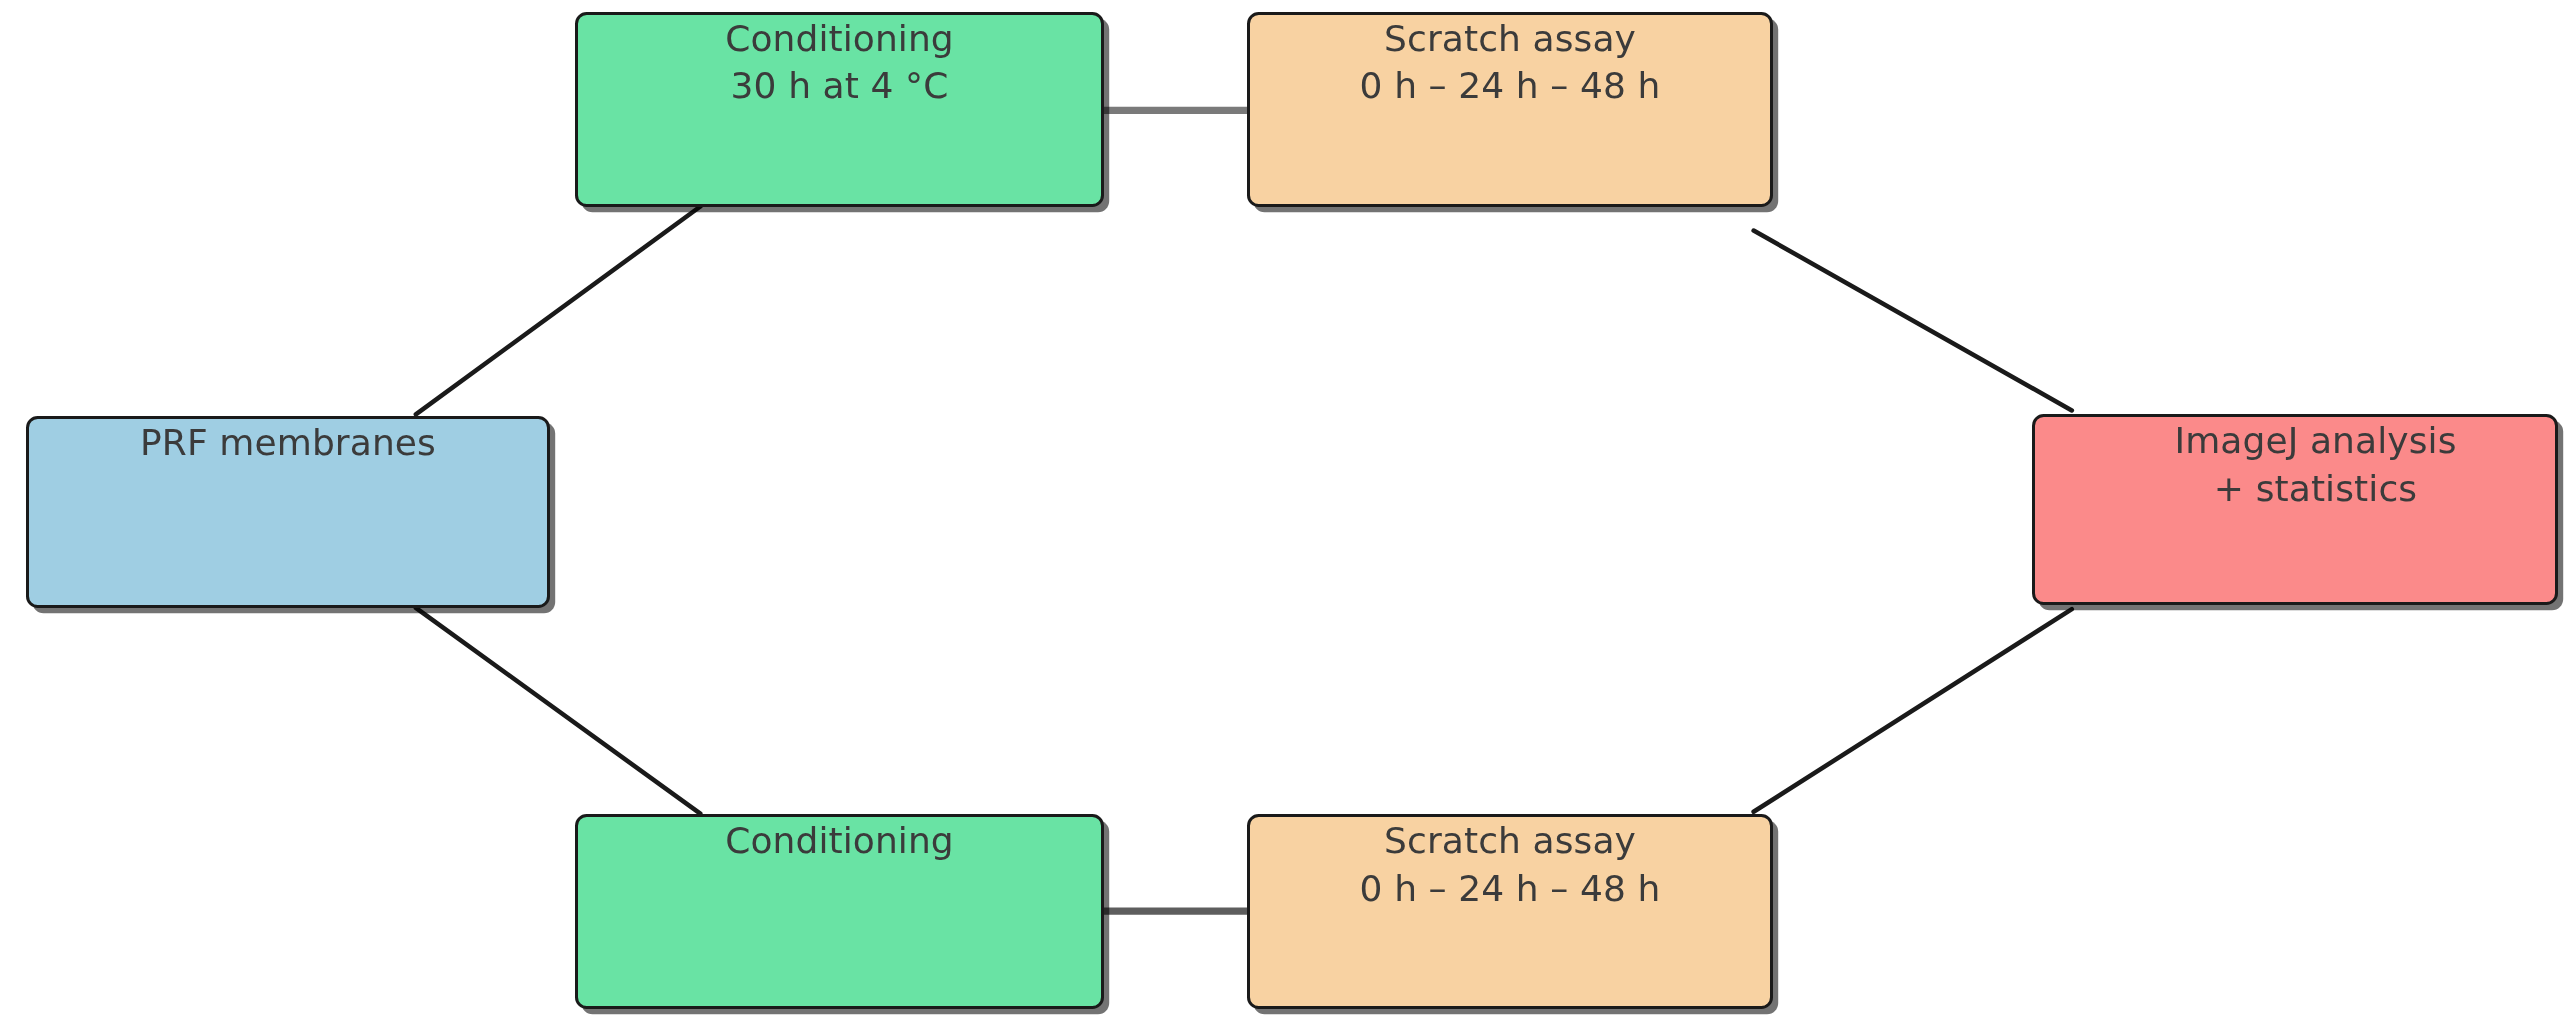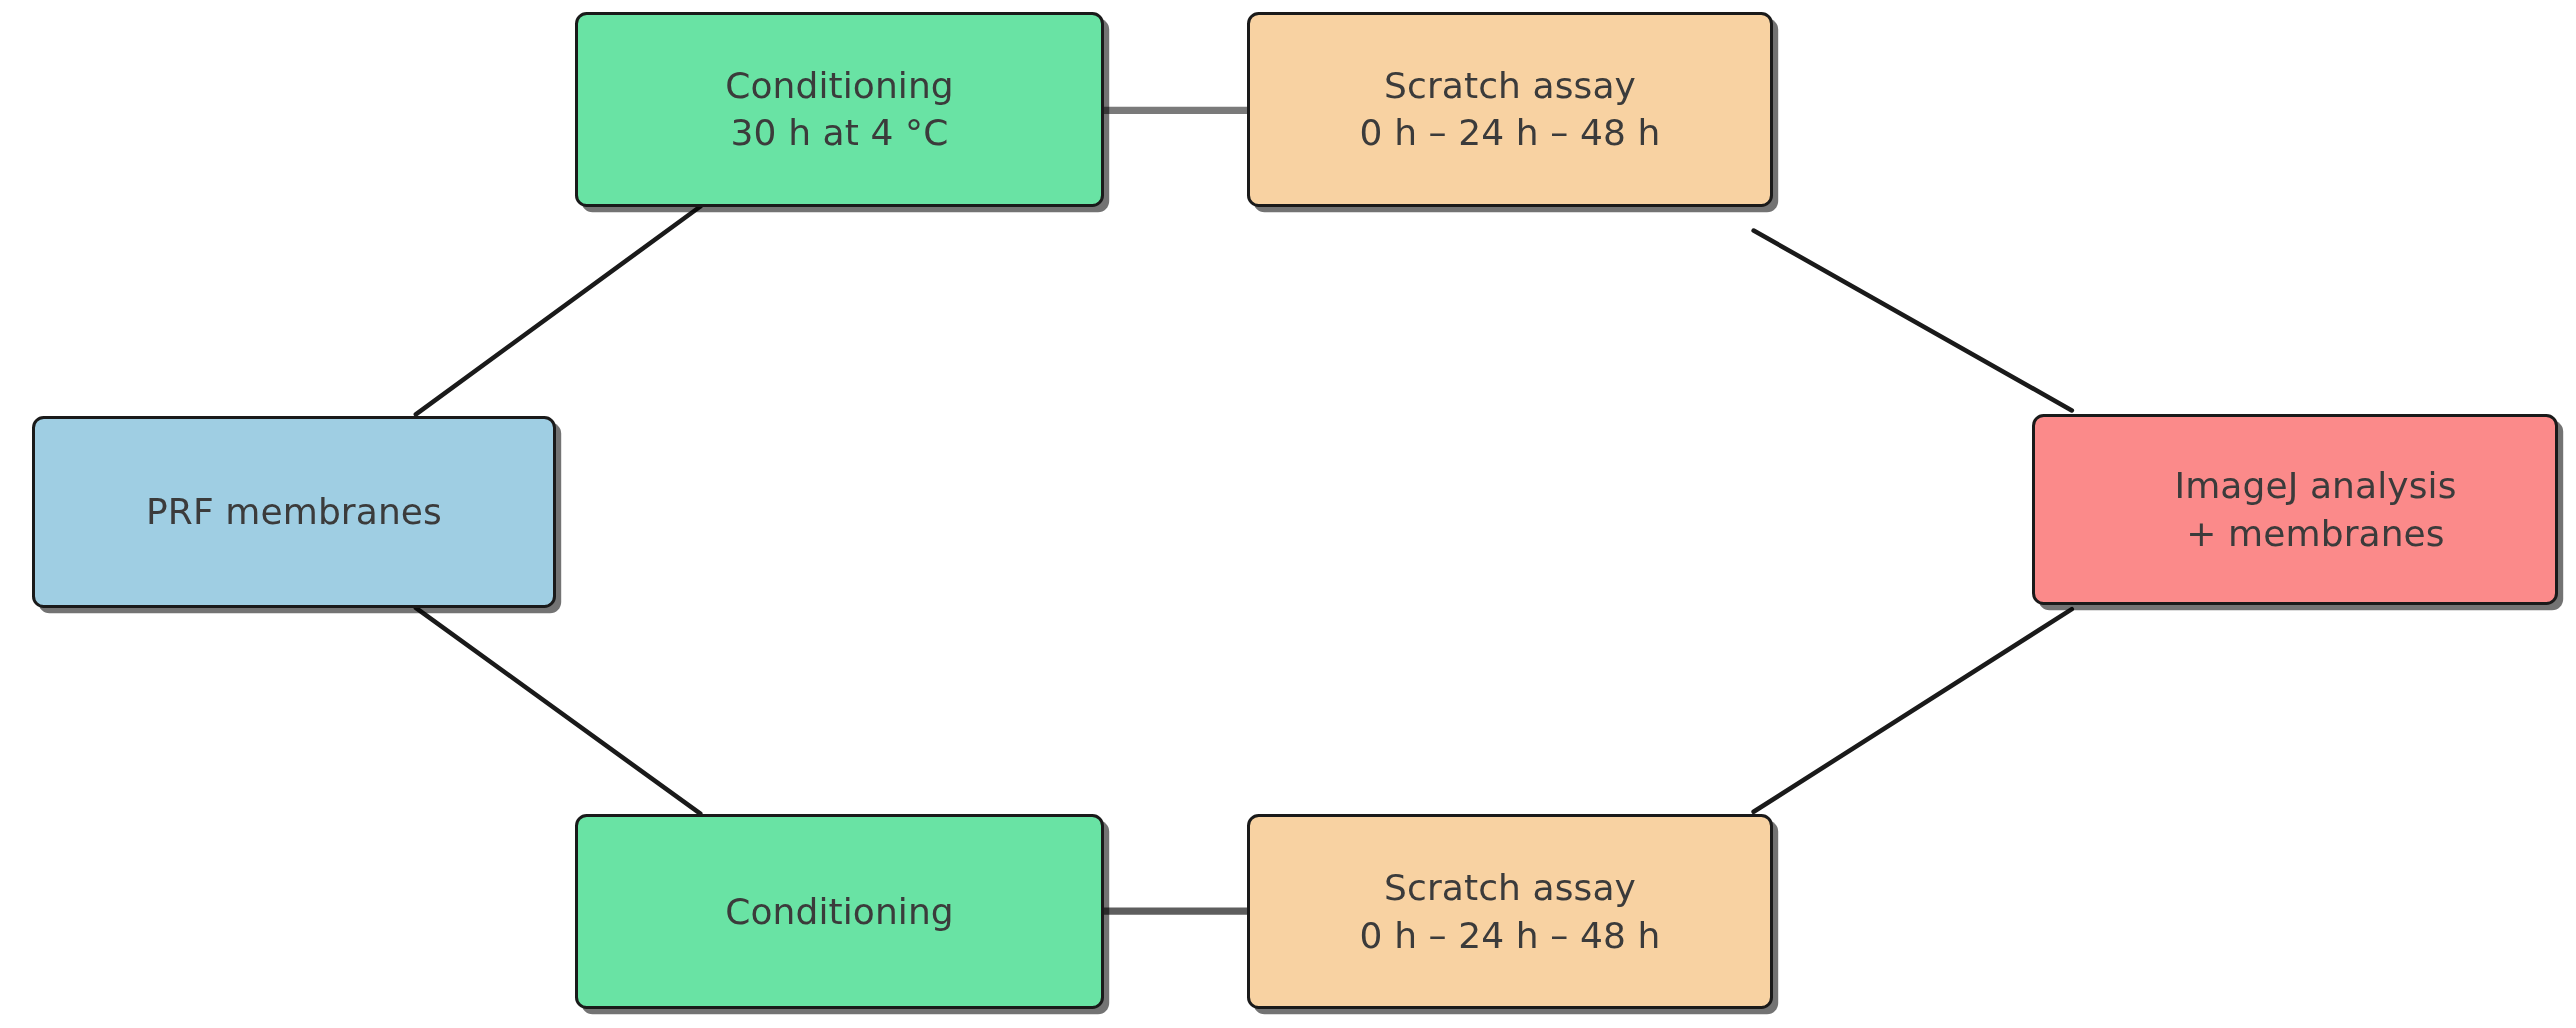--- a/index.html
+++ b/index.html
@@ -22,39 +22,39 @@
     width: 2576px;
     height: 1028px;
     pointer-events: none;
   }
   .node {
     position: absolute;
     box-sizing: border-box;
     display: flex;
     flex-direction: column;
     align-items: center;
-    justify-content: center;
+    justify-content: flex-start;
     border: 3.2px solid #1a1a1a;
     border-radius: 11.7px;
     box-shadow: 5.8px 5.8px 0 -0.6px rgba(0,0,0,0.55);
     color: #3b3b3b;
     text-align: center;
     line-height: 1.32;
     font-size: 36px;
     letter-spacing: 0.1px;
     z-index: 2;
   }
   .node .line1,
   .node .line2 {
     display: block;
     white-space: nowrap;
   }
   
   #node-prf-membranes {
-    left: 32px;  top: 416px;  width: 524px;  height: 192px;
+    left: 26px;  top: 416px;  width: 524px;  height: 192px;
     background: #9FCEE3;
   }
   #node-conditioning-24h {
     left: 575px; top: 11.7px;   width: 529px;  height: 195px;
     background: #69E3A4;
   }
   #node-scratch-assay-top {
     left: 1247px; top: 11.7px;  width: 526px;  height: 195px;
     background: #F8D2A2;
   }
@@ -109,17 +109,17 @@
     <span class="line1">Conditioning</span>
   </div>
 
   <div class="node" id="node-scratch-assay-bottom" style="background: rgb(248, 210, 162); border-color: rgb(26, 26, 26); color: rgb(59, 59, 59);">
     <span class="line1">Scratch assay</span>
     <span class="line2">0 h – 24 h – 48 h</span>
   </div>
 
   <div class="node" id="node-imagej-analysis" style="background: rgb(251, 138, 138); border-color: rgb(26, 26, 26); color: rgb(59, 59, 59); padding-left: 41px;">
     <span class="line1">ImageJ analysis</span>
-    <span class="line2">+ membranes</span>
+    <span class="line2">+ statistics</span>
   </div>
 
 </div>
 
 
 </body></html>

